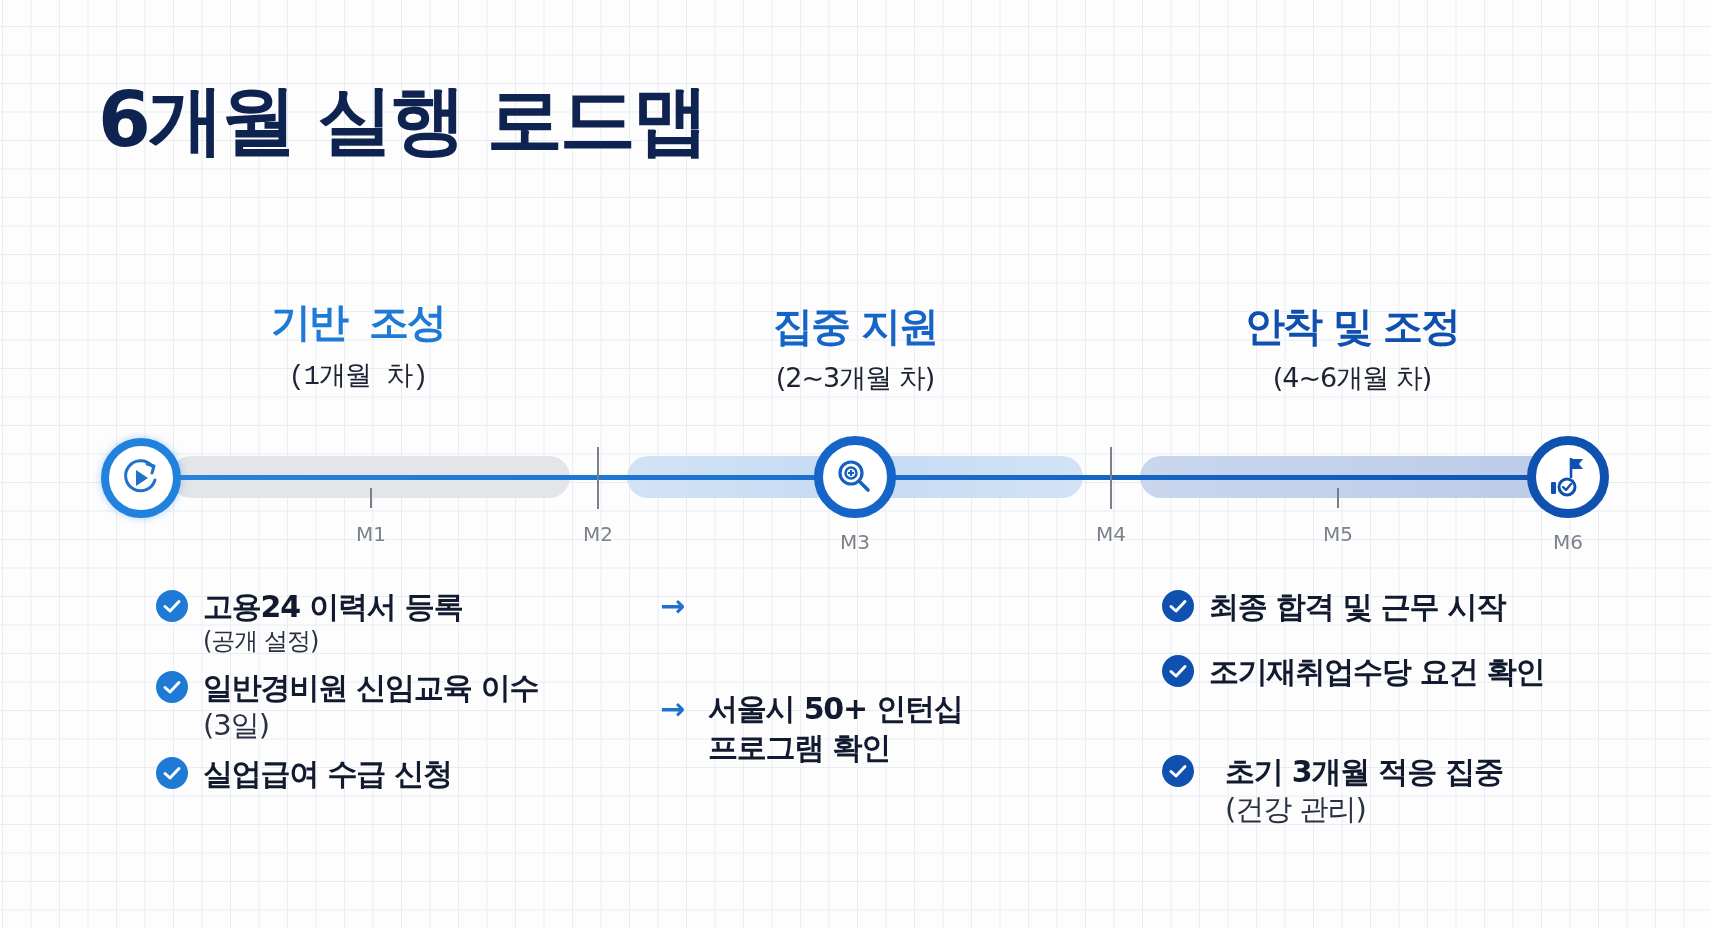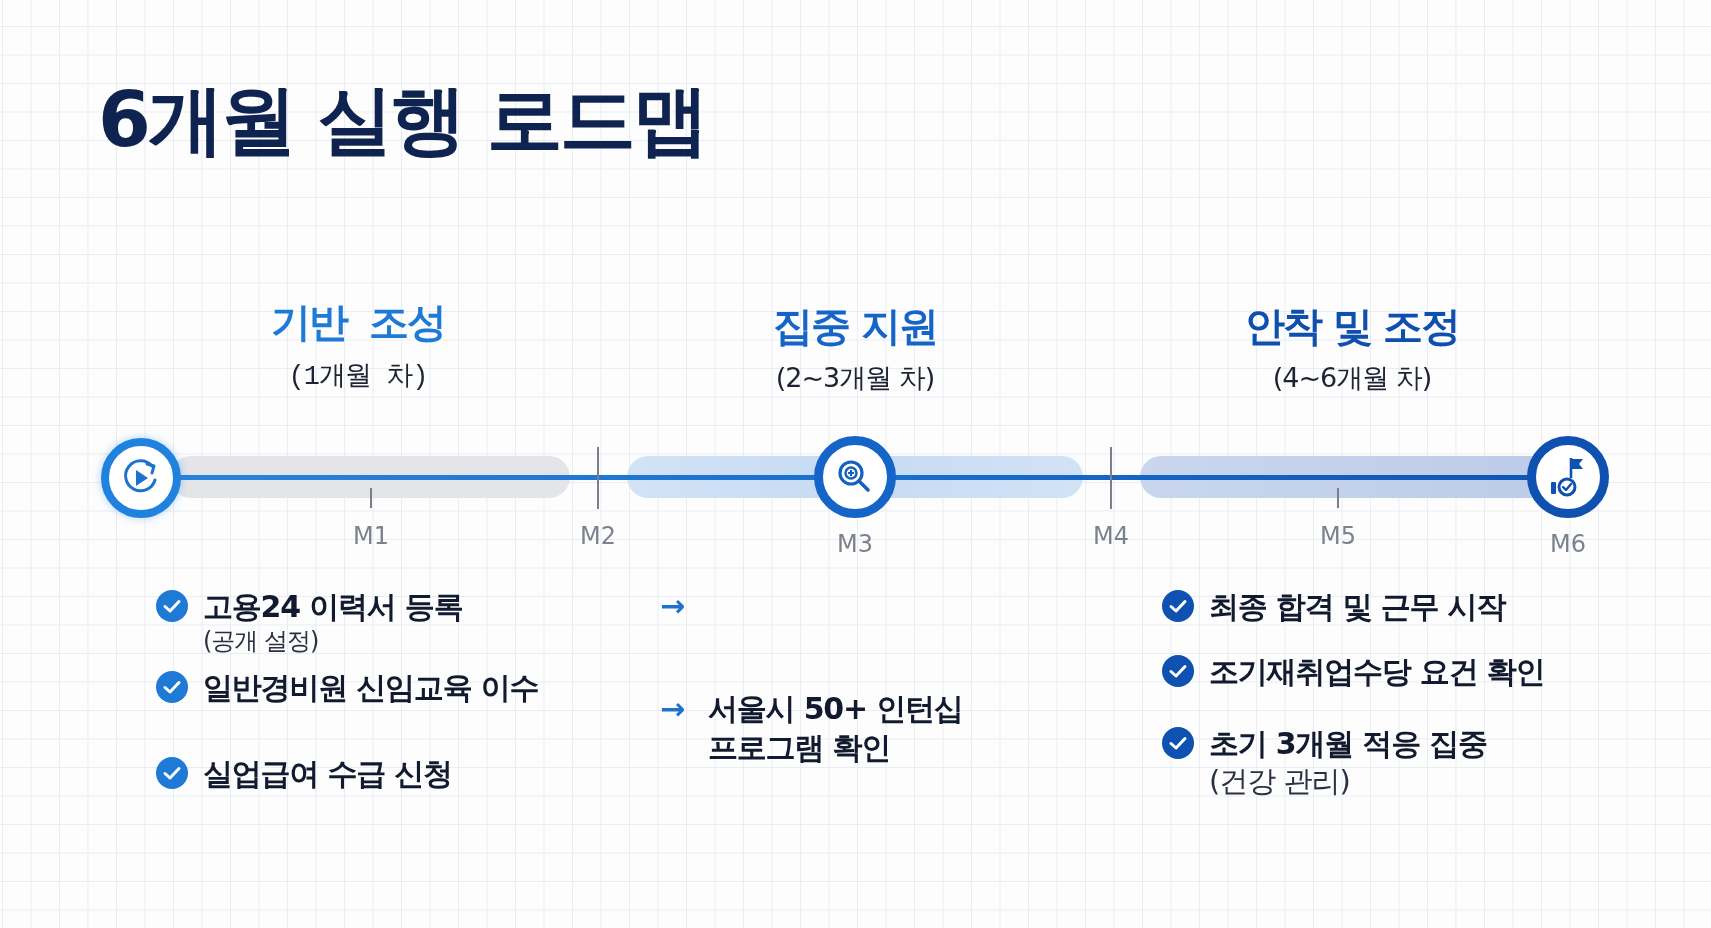--- a/index.html
+++ b/index.html
@@ -19,21 +19,21 @@
     left: 98px; top: 82px; font-size: 76px; font-weight: 700;
     color: #0f2350; letter-spacing: -3px; line-height: 1; white-space: nowrap;
   }
   .phase { width: 360px; text-align: center; }
   .phase-title { font-size: 40px; font-weight: 700; letter-spacing: -2px; line-height: 1; white-space: nowrap; }
   .phase-sub { font-size: 27px; color: #1e2433; margin-top: 18px; letter-spacing: -1px; line-height: 1; white-space: nowrap; }
 
   .band { height: 42px; border-radius: 21px; top: 456px; }
   .mainline { height: 5px; top: 475px; border-radius: 3px; }
   .tick { width: 2px; background: #7a7f88; }
-  .mlabel { font-size: 24px; color: #7c828c; width: 60px; text-align: center; line-height: 1; }
+  .mlabel { font-size: 20px; color: #7c828c; width: 60px; text-align: center; line-height: 1; }
 
   .node {
     width: 70px; height: 70px; border-radius: 50%;
     background: #ffffff; box-sizing: border-box;
     display: flex; align-items: center; justify-content: center;
   }
   .node svg { display: block; }
 
   .item { display: flex; align-items: flex-start; }
   .item .ic { width: 34px; height: 34px; flex: 0 0 34px; margin-right: 14px; margin-top: 2px; }
@@ -115,20 +115,21 @@
     <span class="note">(공개 설정)</span>
   </div>
 </div>
 <div class="abs item" style="left:155px; top:668px;">
   <svg class="ic" viewBox="0 0 34 34">
     <circle cx="17" cy="17" r="16" fill="#1f7ad6"></circle>
     <path d="M10 17.5 L15 22 L24 12.5" fill="none" stroke="#fff" stroke-width="3" stroke-linecap="round" stroke-linejoin="round"></path>
   </svg>
   <div>
     <span class="txt">일반경비원 신임교육 이수</span>
+    <span class="note big">(3일)</span>
   </div>
 </div>
 <div class="abs item" style="left:155px; top:754px;">
   <svg class="ic" viewBox="0 0 34 34">
     <circle cx="17" cy="17" r="16" fill="#1f7ad6"></circle>
     <path d="M10 17.5 L15 22 L24 12.5" fill="none" stroke="#fff" stroke-width="3" stroke-linecap="round" stroke-linejoin="round"></path>
   </svg>
   <div>
     <span class="txt">실업급여 수급 신청</span>
   </div>
@@ -156,21 +157,21 @@
 </div>
 <div class="abs item" style="left:1161px; top:652px;">
   <svg class="ic" viewBox="0 0 34 34">
     <circle cx="17" cy="17" r="16" fill="#0f51b0"></circle>
     <path d="M10 17.5 L15 22 L24 12.5" fill="none" stroke="#fff" stroke-width="3" stroke-linecap="round" stroke-linejoin="round"></path>
   </svg>
   <div>
     <span class="txt">조기재취업수당 요건 확인</span>
   </div>
 </div>
-<div class="abs item" style="left:1161px; top:724px;">
+<div class="abs item" style="left:1161px; top:752px;gap:16px;">
   <svg class="ic" viewBox="0 0 34 34">
     <circle cx="17" cy="17" r="16" fill="#0f51b0"></circle>
     <path d="M10 17.5 L15 22 L24 12.5" fill="none" stroke="#fff" stroke-width="3" stroke-linecap="round" stroke-linejoin="round"></path>
   </svg>
   <div>
     <span class="txt">초기 3개월 적응 집중</span>
     <span class="note big">(건강 관리)</span>
   </div>
 </div>
 

